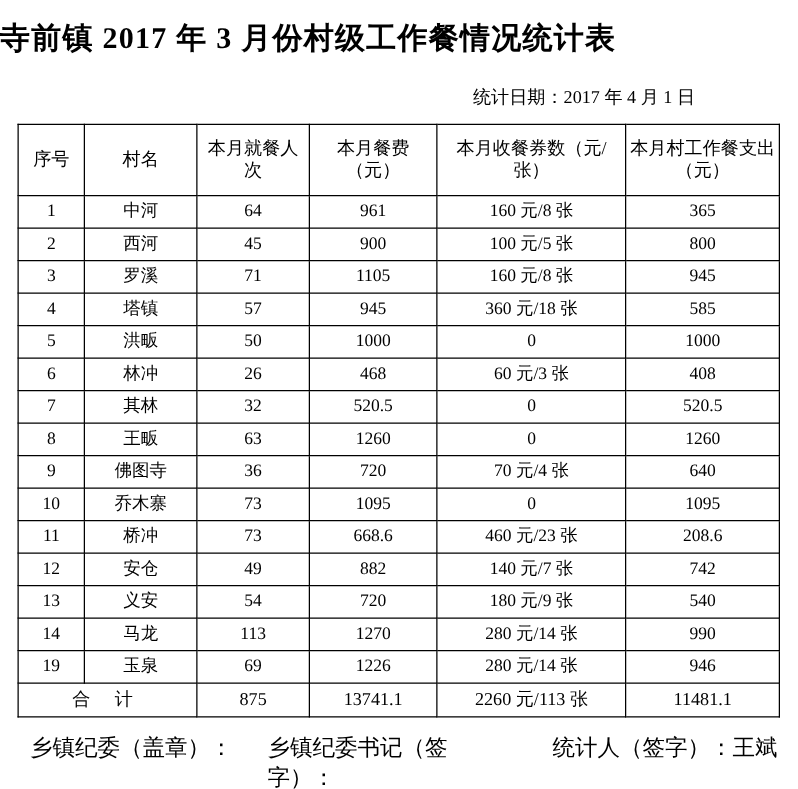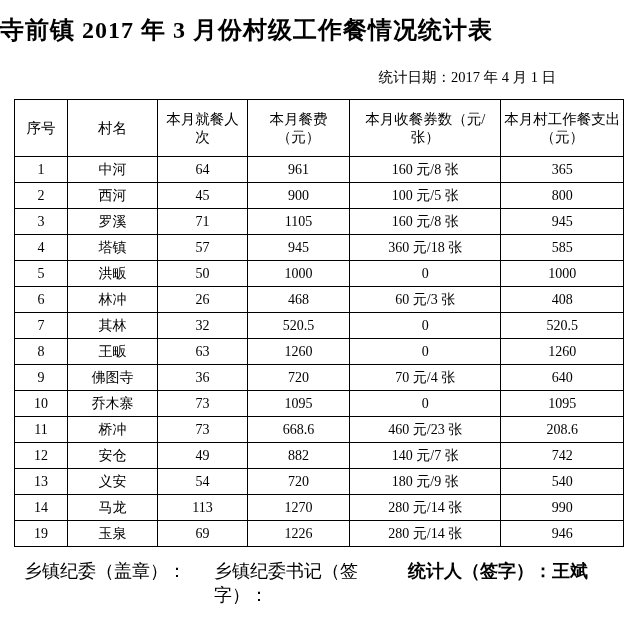--- a/index.html
+++ b/index.html
@@ -74,21 +74,21 @@
     padding-left: 6px;
   }
   .footer-row {
     display: flex;
     align-items: flex-start;
     font-size: 18px;
     padding: 12px 16px 0 24px;
   }
   .footer-seal { width: 190px; }
   .footer-secretary { width: 180px; }
-  .footer-statistician { flex: 1; text-align: left; padding-left: 14px; font-weight: bold; }
+  .footer-statistician { flex: 1; text-align: right; padding-left: 14px; }
 </style>
 </head>
 <body>
 
 <div class="page">
 
   <div class="doc-title">寺前镇 2017 年 3 月份村级工作餐情况统计表</div>
 
   <div class="date-row">统计日期：2017 年 4 月 1 日</div>
 
@@ -226,20 +226,27 @@
           <td>990</td>
         </tr>
         <tr>
           <td>19</td>
           <td>玉泉</td>
           <td>69</td>
           <td>1226</td>
           <td>280 元/14 张</td>
           <td>946</td>
         </tr>
+        <tr class="total-row">
+          <td class="total-label" colspan="2">合 计</td>
+          <td>875</td>
+          <td>13741.1</td>
+          <td>2260 元/113 张</td>
+          <td>11481.1</td>
+        </tr>
       </tbody>
     </table>
   </div>
 
   <div class="footer-row">
     <div class="footer-seal">乡镇纪委（盖章）：</div>
     <div class="footer-secretary">乡镇纪委书记（签字）：</div>
     <div class="footer-statistician">统计人（签字）：王斌</div>
   </div>
 

